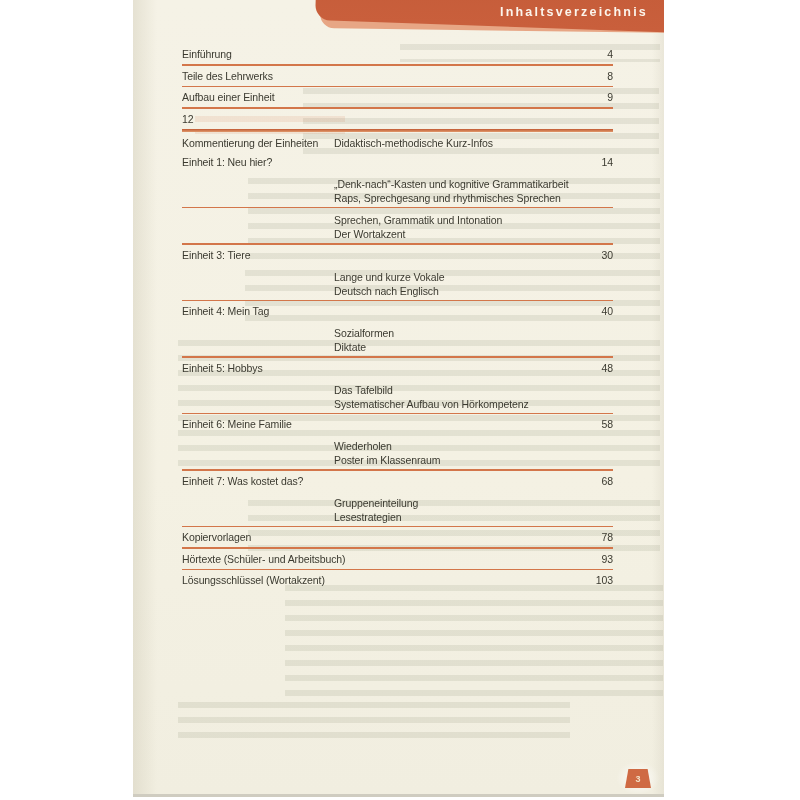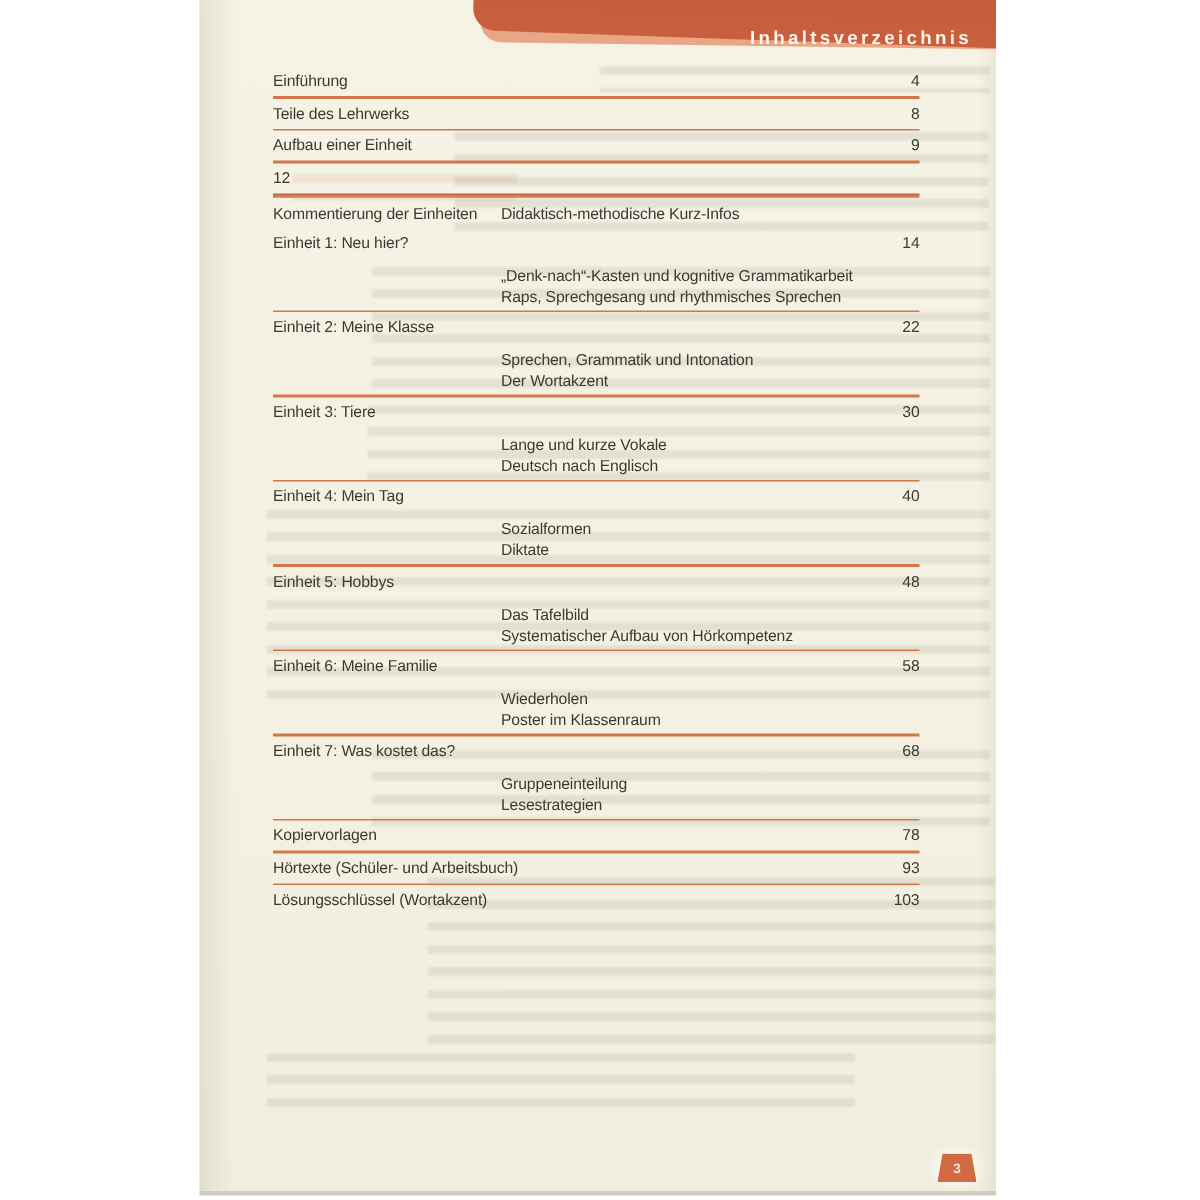--- a/index.html
+++ b/index.html
@@ -29,21 +29,21 @@
     z-index:1;
   }
   .hdr-bar{
     position:absolute;left:182px;top:-16px;width:352px;height:36px;
     background:linear-gradient(180deg,#c65d3a 0%,#c95f3c 100%);
     border-radius:0 0 0 15px;
     transform:rotate(2deg);transform-origin:0 100%;
     z-index:2;
   }
   .hdr-title{
-    position:absolute;top:18px;right:16px;z-index:3;
+    position:absolute;top:5px;right:16px;z-index:3;
     color:#fcf5ec;font-size:12.5px;font-weight:bold;letter-spacing:2.2px;
     white-space:nowrap;
   }
   
   .ghost{
     position:absolute;filter:blur(.7px);opacity:.9;
     background:repeating-linear-gradient(180deg, rgba(128,132,106,.16) 0px, rgba(128,132,106,.16) 6px, rgba(0,0,0,0) 6px, rgba(0,0,0,0) 15px);
   }
   .ghost.pink{
     background:repeating-linear-gradient(180deg, rgba(212,118,78,.15) 0px, rgba(212,118,78,.15) 6px, rgba(0,0,0,0) 6px, rgba(0,0,0,0) 15px);
@@ -143,24 +143,20 @@
           <span class="pg">14</span>
         </div>
         <div class="subs">
           <div class="sub">„Denk-nach“-Kasten und kognitive Grammatikarbeit</div>
           <div class="sub">Raps, Sprechgesang und rhythmisches Sprechen</div>
         </div>
         <div class="sep"></div>
       </div>
 
       <div class="s">
-        <div class="m">
-          <span class="lb">Einheit 2: Meine Klasse</span>
-          <span class="pg">22</span>
-        </div>
         <div class="subs">
           <div class="sub">Sprechen, Grammatik und Intonation</div>
           <div class="sub">Der Wortakzent</div>
         </div>
         <div class="sep"></div>
       </div>
 
       <div class="s">
         <div class="m">
           <span class="lb">Einheit 3: Tiere</span>

